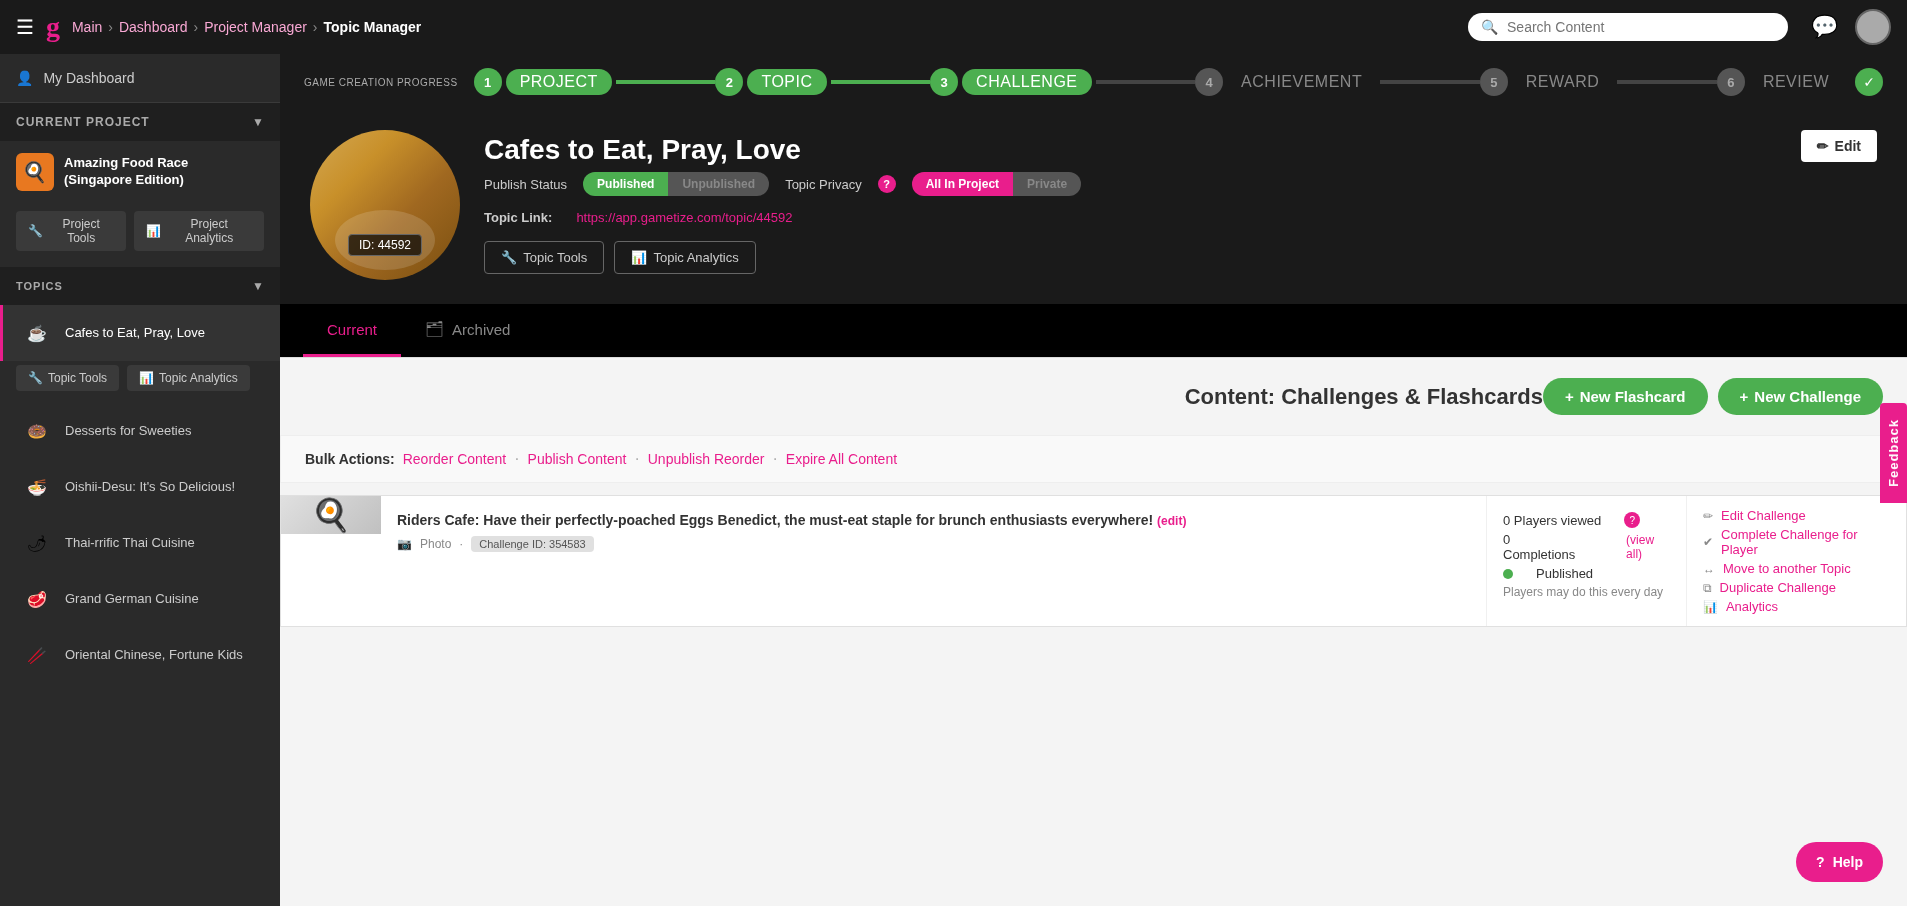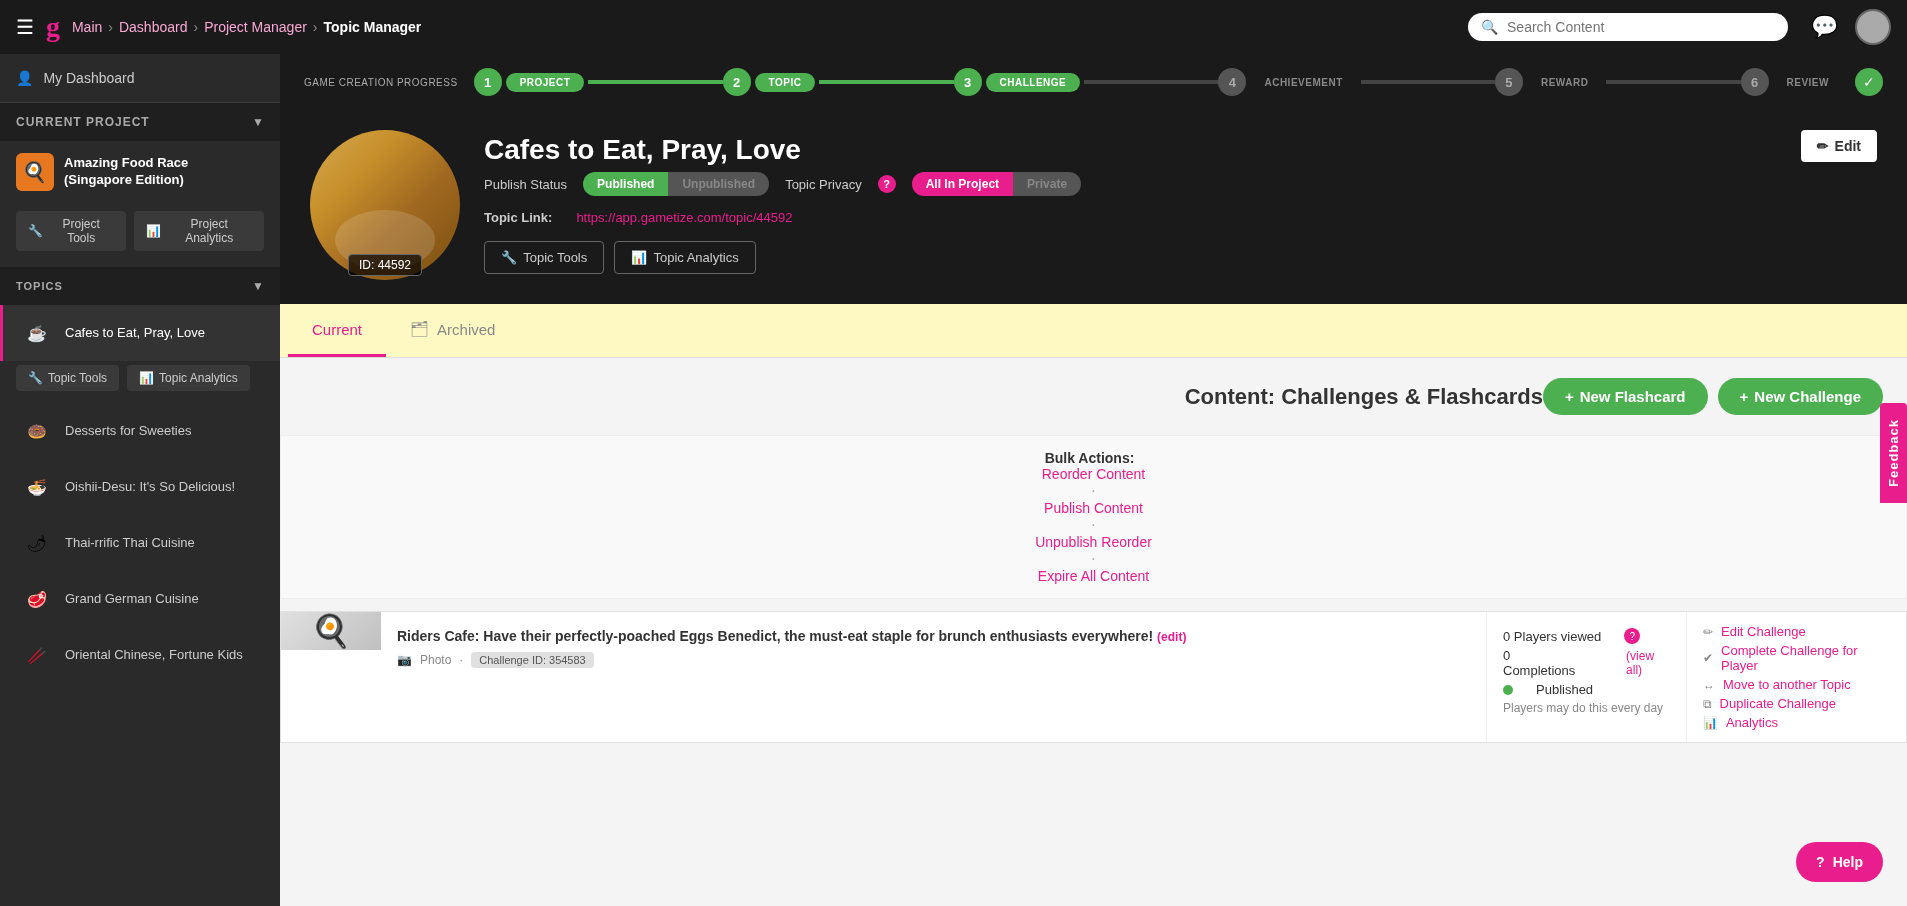--- a/index.html
+++ b/index.html
@@ -124,37 +124,37 @@
       display: flex; align-items: center; justify-content: center;
       font-size: 13px; font-weight: 700; flex-shrink: 0;
     }
     .step-circle.active { background: #4caf50; color: white; }
     .step-circle.inactive { background: #555; color: #aaa; }
     .step-line { height: 4px; background: #4caf50; flex: 1; min-width: 20px; }
     .step-line.inactive { background: #444; }
     .step-label {
       display: flex; align-items: center; gap: 6px;
       background: #4caf50; border-radius: 14px;
-      padding: 4px 14px; color: white; font-size: 10px; font-weight: 700;
+      padding: 4px 14px; color: white; font-size: 16px; font-weight: 400;
       letter-spacing: 0.5px; margin: 0 4px;
     }
     .step-label.inactive { background: transparent; color: #888; }
     .step-check { width: 28px; height: 28px; border-radius: 50%; background: #4caf50; display: flex; align-items: center; justify-content: center; color: white; font-size: 14px; }
 
     
     .topic-header-section {
       background: #1a1a1a;
       padding: 20px 30px 24px;
       display: flex; align-items: flex-start; gap: 24px;
       flex-shrink: 0;
       position: relative;
     }
     .topic-image-container { position: relative; }
     .topic-id-badge {
-      position: absolute; bottom: 4px; left: 50%; transform: translateX(-50%);
+      position: absolute; bottom: 24px; left: 50%; transform: translateX(-50%);
       background: rgba(0,0,0,0.7); border: 1px solid #666;
       color: white; font-size: 12px; padding: 3px 10px; border-radius: 4px; white-space: nowrap;
     }
     .topic-details { flex: 1; padding-top: 4px; }
     .topic-title { color: white; font-size: 28px; font-weight: 700; margin-bottom: 6px; }
     .topic-desc { color: #aaa; font-size: 13px; margin-bottom: 16px; }
     .topic-meta-row { display: flex; align-items: center; gap: 16px; margin-bottom: 14px; }
     .meta-label { color: #ccc; font-size: 13px; }
     .toggle-group { display: flex; border-radius: 20px; overflow: hidden; }
     .toggle-btn {
@@ -180,24 +180,24 @@
     }
     .edit-btn {
       position: absolute; top: 20px; right: 30px;
       background: white; color: #333; border: none;
       border-radius: 4px; padding: 8px 16px; font-size: 14px;
       font-weight: 600; cursor: pointer; display: flex; align-items: center; gap: 6px;
     }
 
     
     .tabs-section {
-      background: #fef9c3;
+      background: #000000;
       display: flex; align-items: center;
       border-bottom: 1px solid #ddd;
-      padding: 0 8px;
+      padding: 0 23px;
       flex-shrink: 0;
     }
     .tab {
       padding: 16px 24px; font-size: 15px; cursor: pointer;
       border-bottom: 3px solid transparent; color: #888;
     }
     .tab.active { color: #e91e8c; border-bottom: 3px solid #e91e8c; }
     .archived-tab { display: flex; align-items: center; gap: 8px; }
 
     
@@ -212,21 +212,21 @@
       display: flex; align-items: center; gap: 6px;
       background: #4caf50; color: white; border: none;
       border-radius: 24px; padding: 10px 22px; font-size: 15px;
       font-weight: 600; cursor: pointer;
     }
 
     
     .bulk-actions {
       background: #f9f9f9; border: 1px solid #eee;
       padding: 14px 24px;
-      display: flex; align-items: center; gap: 0; flex-direction: column;
+      display: flex; align-items: center; gap: 0;
     }
     .bulk-label { font-size: 14px; font-weight: 600; color: #333; margin-right: 8px; }
     .bulk-link { color: #e91e8c; font-size: 14px; cursor: pointer; text-decoration: none; }
     .bulk-sep { color: #aaa; margin: 0 8px; }
 
     
     .challenge-card {
       background: white; margin: 12px 0;
       border: 1px solid #e0e0e0;
       display: flex; align-items: stretch; min-height: 120px;

